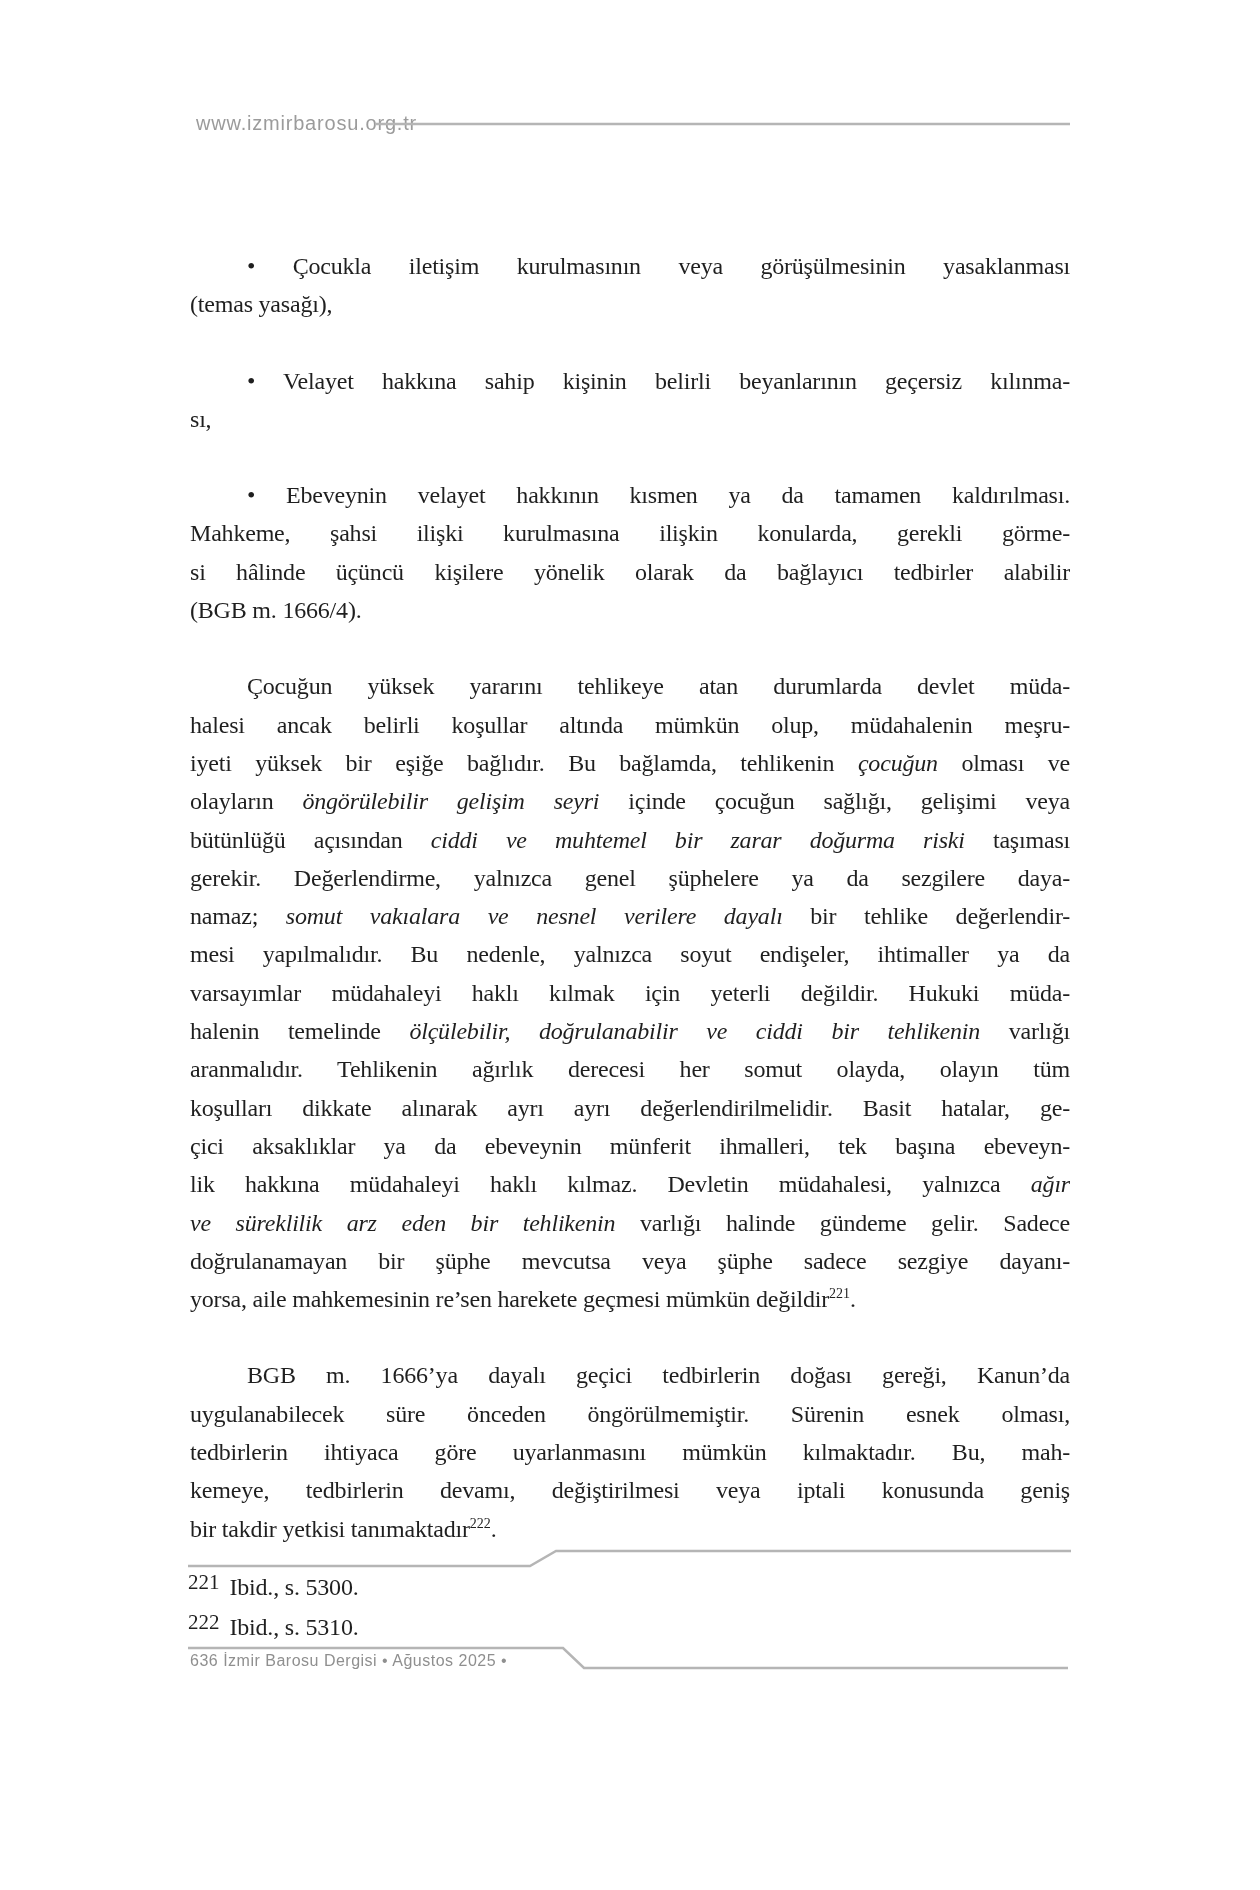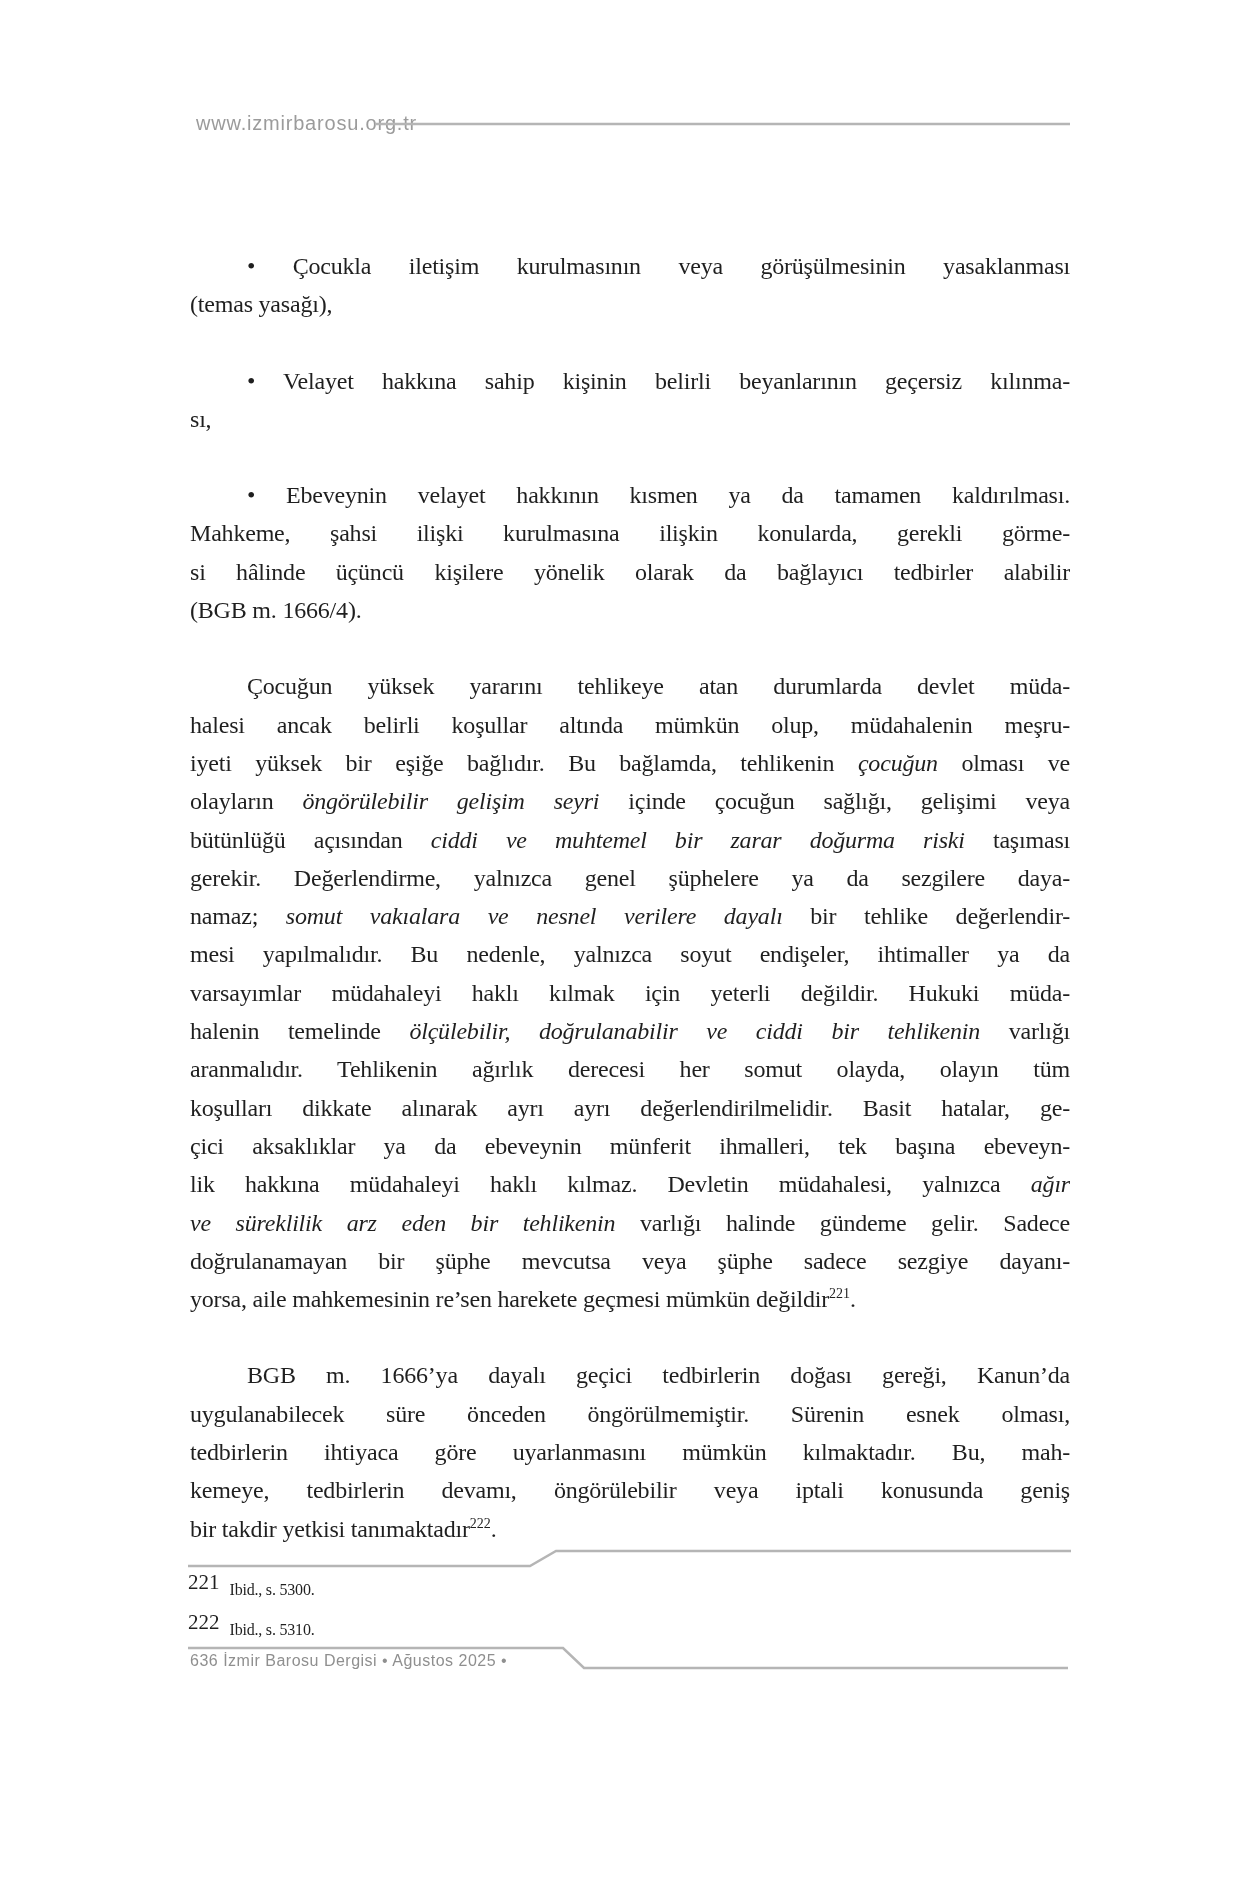--- a/index.html
+++ b/index.html
@@ -27,21 +27,21 @@
     height:38.3px; overflow:hidden; white-space:normal;
   }
   .line.last { text-align-last:left; }
   .line.first { text-indent:57px; }
   .line em { font-style:italic; }
   .bodysup { font-size:14px; vertical-align:super; line-height:0; letter-spacing:0; }
   
   .footnotes { position:absolute; left:188px; top:1570px; width:880px; }
   .fnrow { height:40px; }
   .fnnum { font-size:21px; vertical-align:6px; margin-right:10px; }
-  .fntext { font-size:16px; letter-spacing:-0.2px; }
+  .fntext { font-size:24px; letter-spacing:-0.2px; }
   
   .footer-text {
     position:absolute; left:190px; top:1652px;
     font-family:"Liberation Sans", sans-serif; font-size:16px;
     letter-spacing:0.5px; color:#8f8f8f; white-space:nowrap;
   }
 </style>
 </head>
 <body>
 
@@ -86,21 +86,21 @@
         <div class="line"><span>çici aksaklıklar ya da ebeveynin münferit ihmalleri, tek başına ebeveyn-</span></div>
         <div class="line"><span>lik hakkına müdahaleyi haklı kılmaz. Devletin müdahalesi, yalnızca </span><em>ağır</em></div>
         <div class="line"><em>ve süreklilik arz eden bir tehlikenin</em><span> varlığı halinde gündeme gelir. Sadece</span></div>
         <div class="line"><span>doğrulanamayan bir şüphe mevcutsa veya şüphe sadece sezgiye dayanı-</span></div>
         <div class="line last"><span>yorsa, aile mahkemesinin re’sen harekete geçmesi mümkün değildir</span><span class="bodysup">221</span><span>.</span></div>
       </div>
       <div class="para">
         <div class="line first"><span>BGB m. 1666’ya dayalı geçici tedbirlerin doğası gereği, Kanun’da</span></div>
         <div class="line"><span>uygulanabilecek süre önceden öngörülmemiştir. Sürenin esnek olması,</span></div>
         <div class="line"><span>tedbirlerin ihtiyaca göre uyarlanmasını mümkün kılmaktadır. Bu, mah-</span></div>
-        <div class="line"><span>kemeye, tedbirlerin devamı, öngörülebilir veya iptali konusunda geniş</span></div>
+        <div class="line"><span>kemeye, tedbirlerin devamı, değiştirilmesi veya iptali konusunda geniş</span></div>
         <div class="line last"><span>bir takdir yetkisi tanımaktadır</span><span class="bodysup">222</span><span>.</span></div>
       </div>
     </div>
 
   <div class="footnotes">
       <div class="fnrow"><span class="fnnum">221</span><span class="fntext">Ibid., s. 5300.</span></div>
       <div class="fnrow"><span class="fnnum">222</span><span class="fntext">Ibid., s. 5310.</span></div>
     </div>
 
   <div class="footer-text">636 İzmir Barosu Dergisi • Ağustos 2025 •</div>

